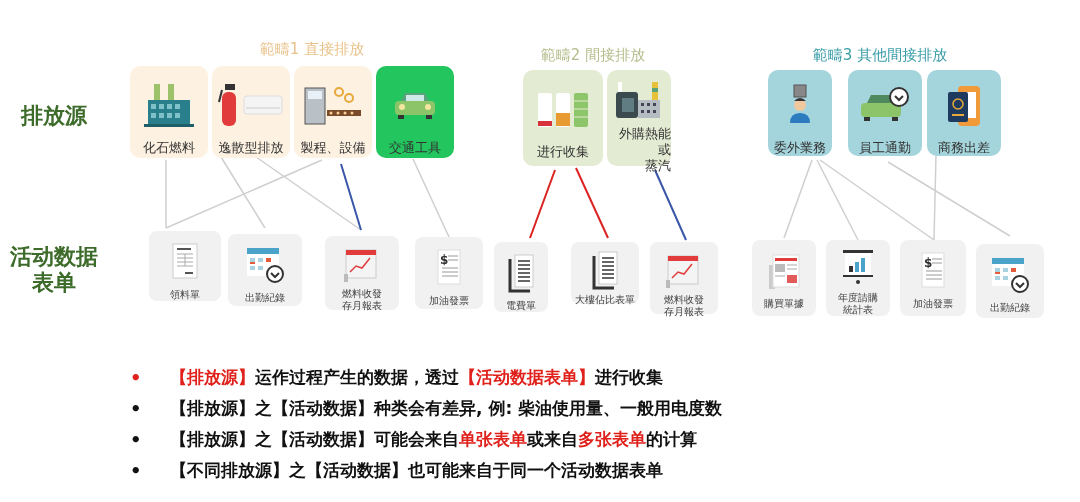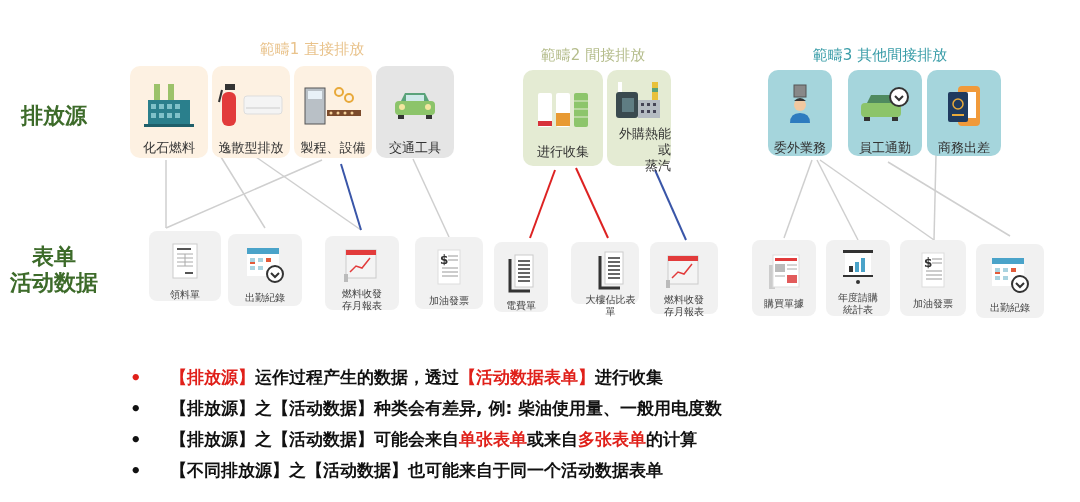--- a/index.html
+++ b/index.html
@@ -33,22 +33,22 @@
   <line x1="655" y1="170" x2="686" y2="240" stroke="#3a56a8" stroke-width="2"></line>
   <line x1="812" y1="160" x2="784" y2="238" stroke="#cfcfcf" stroke-width="1.5"></line>
   <line x1="817" y1="160" x2="858" y2="240" stroke="#cfcfcf" stroke-width="1.5"></line>
   <line x1="820" y1="160" x2="934" y2="240" stroke="#cfcfcf" stroke-width="1.5"></line>
   <line x1="888" y1="162" x2="1010" y2="236" stroke="#cfcfcf" stroke-width="1.5"></line>
   <line x1="936" y1="155" x2="934" y2="240" stroke="#cfcfcf" stroke-width="1.5"></line>
 </svg>
 
 <div class="row-label" style="left:14px; top:103px; width:80px;">排放源</div>
 <div class="row-label" style="left:6px; top:244px; width:96px;">
+  <div>活动数据</div>
   <div>表单</div>
-  <div>活动数据</div>
 </div>
 
 <div class="scope-title" style="left:232px; top:40px; width:160px; color:#e9c38c;">範疇1 直接排放</div>
 <div class="scope-title" style="left:528px; top:46px; width:130px; color:#b5bd8c;">範疇2 間接排放</div>
 <div class="scope-title" style="left:800px; top:46px; width:160px; color:#3a9da8;">範疇3 其他間接排放</div>
 
 <div class="src" style="left:130px; top:66px; width:78px; height:92px; background:#fdf1e2;">
   <div class="ico">
     <svg width="50" height="46" viewBox="0 0 50 46">
         <rect x="10" y="2" width="6" height="16" fill="#9cc26a"></rect>
@@ -92,21 +92,21 @@
         <g fill="#f5d29a">
           <circle cx="28" cy="31" r="1.5"></circle>
           <circle cx="35" cy="31" r="1.5"></circle>
           <circle cx="42" cy="31" r="1.5"></circle>
           <circle cx="49" cy="31" r="1.5"></circle>
         </g>
       </svg>
   </div>
   <div class="lbl">製程、設備</div>
 </div>
-<div class="src" style="left:376px; top:66px; width:78px; height:92px; background:#e5e5e5;">
+<div class="src" style="left:376px; top:66px; width:78px; height:92px; background:#22c55e;">
   <div class="ico">
     <svg width="44" height="32" viewBox="0 0 44 32">
         <path d="M8 12 L12 4 H32 L36 12 Z" fill="#5aa37a"></path>
         <rect x="2" y="12" width="40" height="14" rx="4" fill="#8cc46a"></rect>
         <rect x="13" y="6" width="18" height="6" fill="#cfe9e9"></rect>
         <circle cx="9" cy="18" r="3" fill="#f3e6a0"></circle>
         <circle cx="35" cy="18" r="3" fill="#f3e6a0"></circle>
         <rect x="5" y="26" width="6" height="4" fill="#333"></rect>
         <rect x="33" y="26" width="6" height="4" fill="#333"></rect>
       </svg>
@@ -271,21 +271,21 @@
           <line x1="12" y1="12" x2="24" y2="12"></line>
           <line x1="12" y1="16" x2="24" y2="16"></line>
           <line x1="12" y1="20" x2="24" y2="20"></line>
           <line x1="12" y1="24" x2="24" y2="24"></line>
           <line x1="12" y1="28" x2="24" y2="28"></line>
         </g>
       </svg>
   </div>
   <div class="lbl">電費單</div>
 </div>
-<div class="form" style="left:571px; top:242px; width:68px; height:62px;padding-left:11px;">
+<div class="form" style="left:571px; top:242px; width:68px; height:62px;">
   <div class="ico">
     <svg width="30" height="40" viewBox="0 0 30 40">
         <path d="M4 6 V38 H24" fill="none" stroke="#333" stroke-width="3"></path>
         <rect x="9" y="2" width="18" height="32" fill="#fff" stroke="#ccc"></rect>
         <g stroke="#333" stroke-width="1.5">
           <line x1="12" y1="8" x2="24" y2="8"></line>
           <line x1="12" y1="12" x2="24" y2="12"></line>
           <line x1="12" y1="16" x2="24" y2="16"></line>
           <line x1="12" y1="20" x2="24" y2="20"></line>
           <line x1="12" y1="24" x2="24" y2="24"></line>

